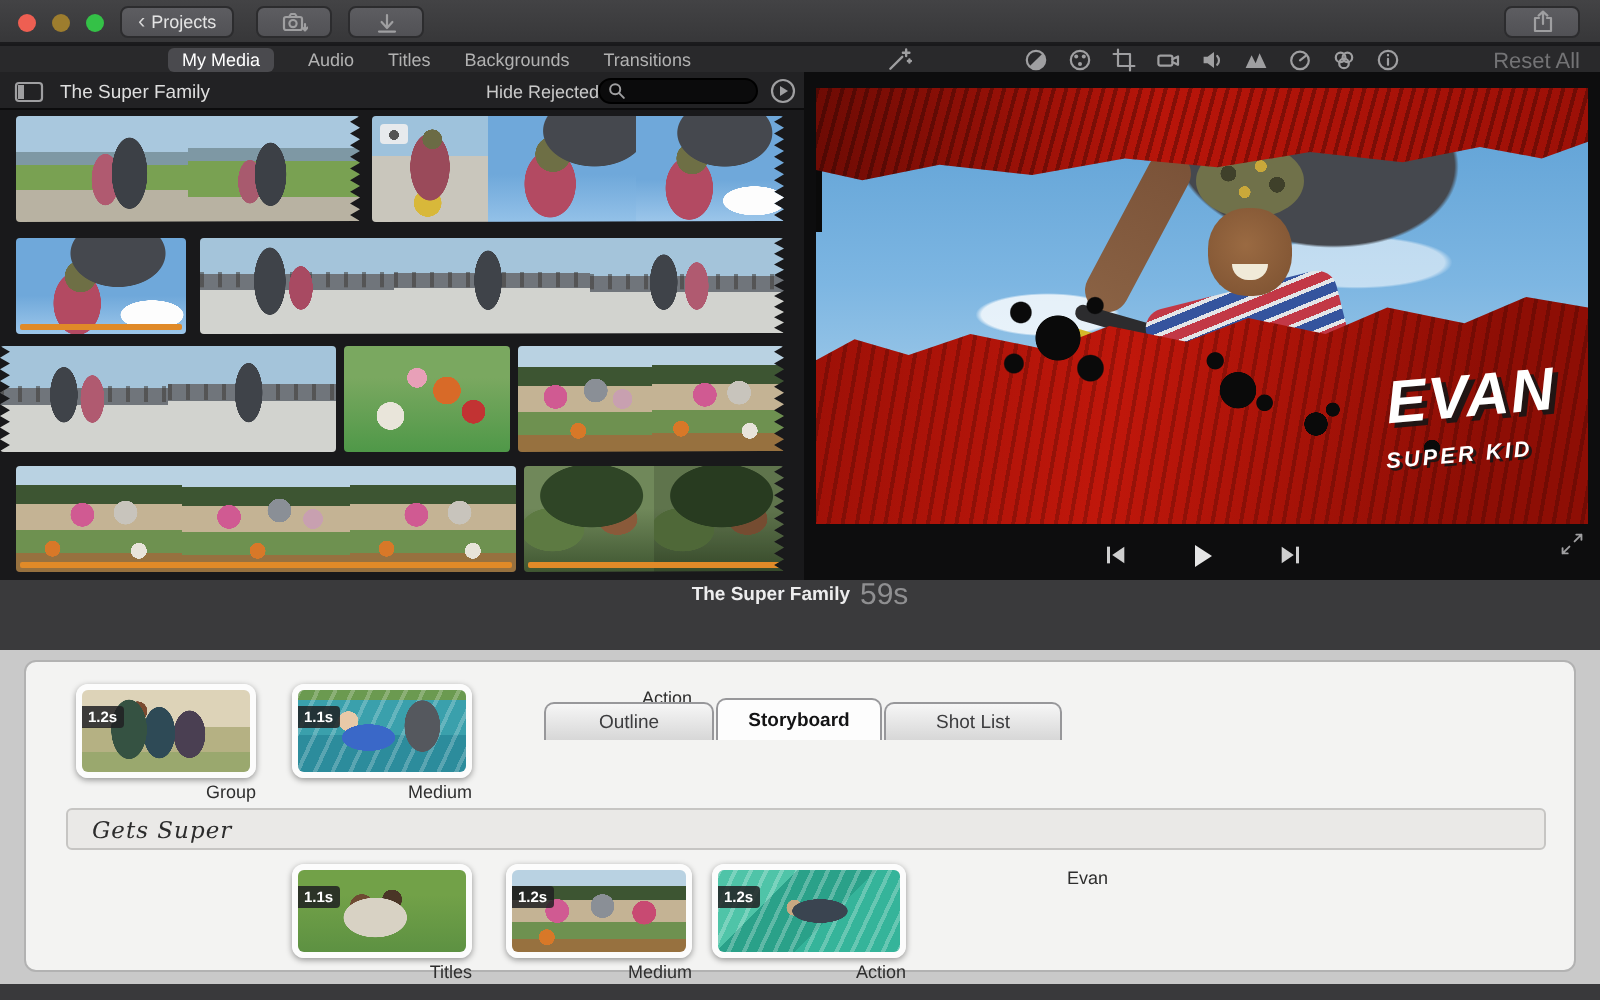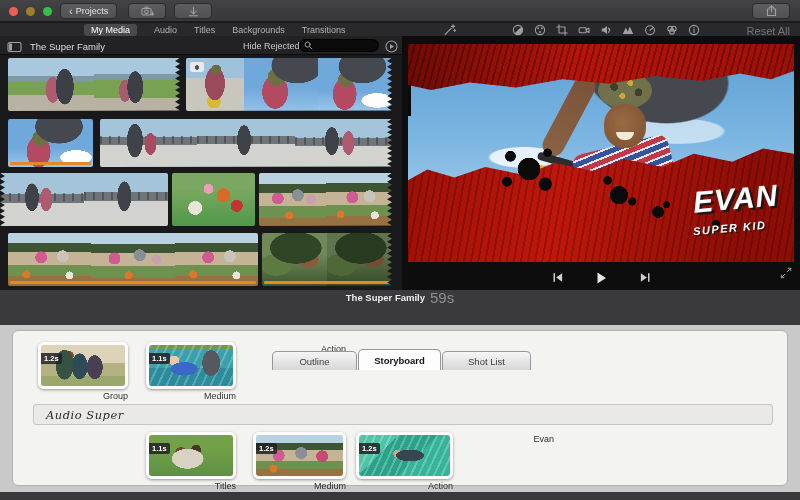--- a/index.html
+++ b/index.html
@@ -513,21 +513,21 @@
             <div class="t-pool" style="position:absolute; inset:0;"></div>
             <span class="dur-badge">1.1s</span>
           </div>
           <div class="sb-label">Medium</div>
         </div>
         <div class="sb-clip row1" style="left:243px; width:90px;">
           <div class="sb-label">Action</div>
         </div>
 
         <div id="section-bar">
-          <span id="section-title">Audio Super</span>
+          <span id="section-title">Gets Super</span>
         </div>
 
         <div class="sb-clip row2" style="left:133px; width:90px;">
           <div class="sb-thumb">
             <div class="t-closeup" style="position:absolute; inset:0;"></div>
             <span class="dur-badge">1.1s</span>
           </div>
           <div class="sb-label">Titles</div>
         </div>
         <div class="sb-clip row2" style="left:240px; width:93px;">

